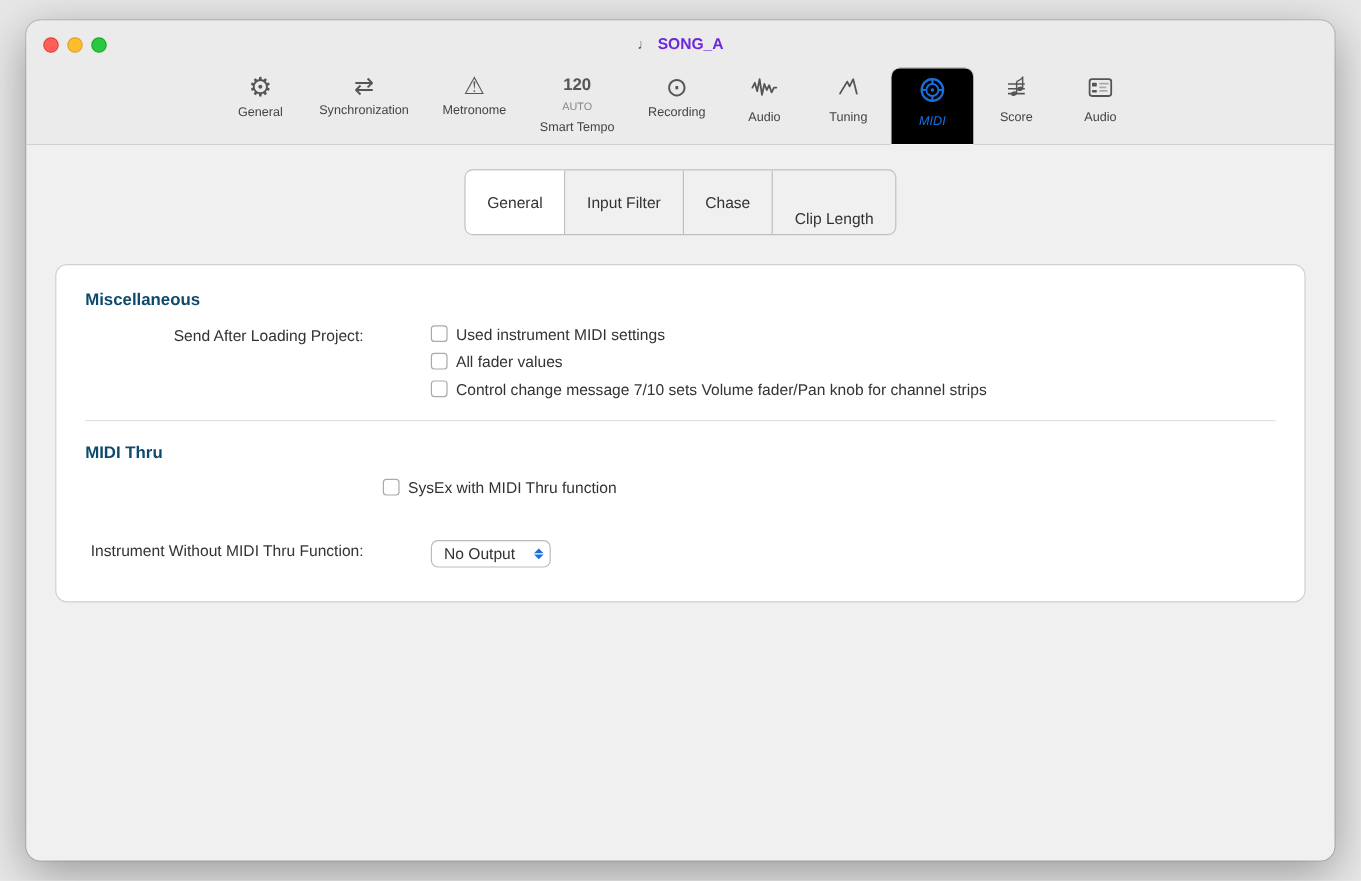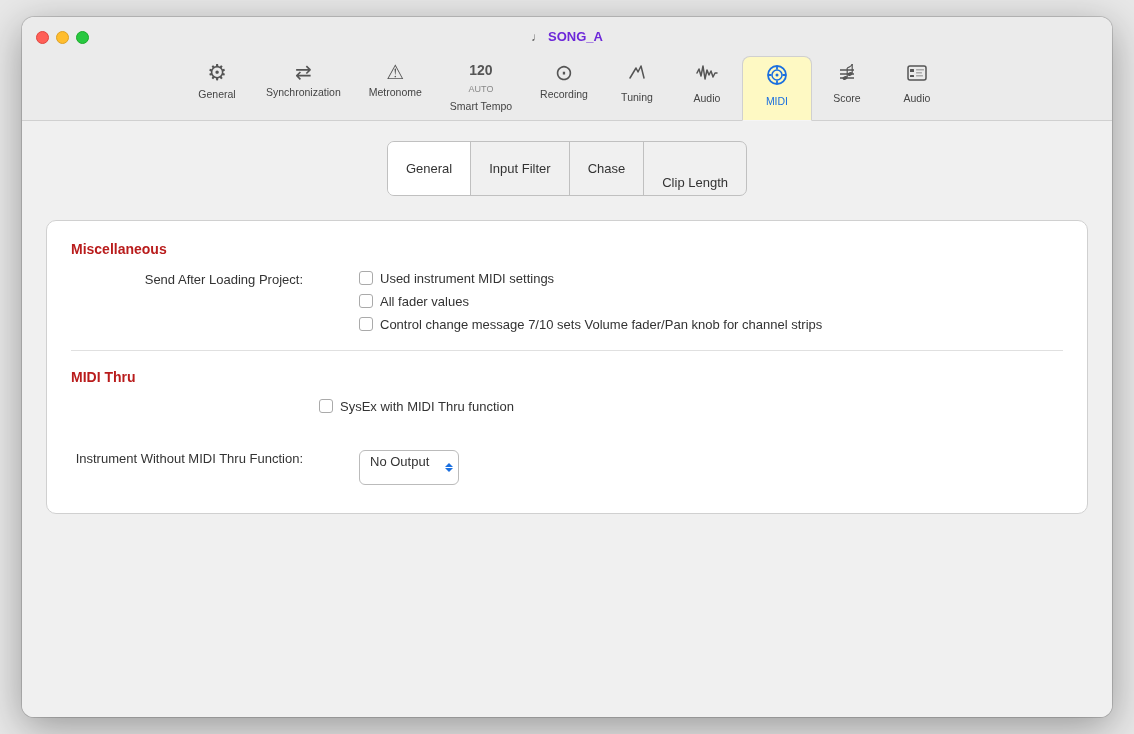--- a/index.html
+++ b/index.html
@@ -86,24 +86,25 @@
       border-radius: 8px 8px 0 0;
       cursor: pointer;
       min-width: 70px;
       gap: 4px;
       background: transparent;
       border: none;
       color: #444;
     }
 
     .toolbar-item.active {
-      background: #fef9c3;
+      background: #000000;
       border: 1px solid #d0d0d0;
       border-bottom: 1px solid #f5f5f5;
       margin-bottom: -1px;
+      font-style: italic;
     }
 
     .toolbar-icon {
       font-size: 22px;
       line-height: 1;
       color: #555;
     }
 
     .toolbar-item.active .toolbar-icon {
       color: #1a6fdf;
@@ -165,21 +166,21 @@
     .content-panel {
       background: white;
       border-radius: 10px;
       border: 1px solid #d0d0d0;
       padding: 20px 24px;
     }
 
     .section-title {
       font-size: 14px;
       font-weight: 700;
-      color: #b91c1c;
+      color: #0c4a6e;
       margin-bottom: 14px;
     }
 
     .section-divider {
       border: none;
       border-top: 1px solid #e0e0e0;
       margin: 18px 0;
     }
 
     .form-row {
@@ -243,21 +244,21 @@
       display: inline-flex;
       align-items: center;
     }
 
     .select-control {
       appearance: none;
       -webkit-appearance: none;
       background: white;
       border: 1px solid #bbb;
       border-radius: 6px;
-      padding: 3px 28px 15px 10px;
+      padding: 3px 28px 3px 10px;
       font-size: 13px;
       color: #333;
       font-family: inherit;
       cursor: pointer;
       outline: none;
     }
 
     .select-arrow {
       position: absolute;
       right: 6px;
@@ -327,35 +328,35 @@
         <span class="toolbar-icon" style="font-size:14px; font-weight:700; line-height:1.2;">120<br><span style="font-size:9px; font-weight:400; color:#888;">AUTO</span></span>
         <span class="toolbar-label">Smart Tempo</span>
       </button>
 
       <button class="toolbar-item">
         <span class="toolbar-icon">⊙</span>
         <span class="toolbar-label">Recording</span>
       </button>
 
       <button class="toolbar-item">
+        <span class="toolbar-icon">
+          <svg width="24" height="22" viewBox="0 0 24 22" fill="none" xmlns="http://www.w3.org/2000/svg">
+            <path d="M2 11 L4 7 L6 14 L8 4 L10 17 L12 8 L14 13 L16 9 L18 15 L20 11 L22 11" stroke="#555" stroke-width="1.5" fill="none" stroke-linecap="round" stroke-linejoin="round"></path>
+          </svg>
+        </span>
+        <span class="toolbar-label">Audio</span>
+      </button>
+
+      <button class="toolbar-item">
         <span class="toolbar-icon" style="font-size:20px;">
           <svg width="22" height="22" viewBox="0 0 22 22" fill="none" xmlns="http://www.w3.org/2000/svg">
             <path d="M4 16 L10 6 L12 10 L15 4 L18 16" stroke="#555" stroke-width="1.5" fill="none" stroke-linecap="round" stroke-linejoin="round"></path>
           </svg>
         </span>
         <span class="toolbar-label">Tuning</span>
-      </button>
-
-      <button class="toolbar-item">
-        <span class="toolbar-icon">
-          <svg width="24" height="22" viewBox="0 0 24 22" fill="none" xmlns="http://www.w3.org/2000/svg">
-            <path d="M2 11 L4 7 L6 14 L8 4 L10 17 L12 8 L14 13 L16 9 L18 15 L20 11 L22 11" stroke="#555" stroke-width="1.5" fill="none" stroke-linecap="round" stroke-linejoin="round"></path>
-          </svg>
-        </span>
-        <span class="toolbar-label">Audio</span>
       </button>
 
       <button class="toolbar-item active">
         <span class="toolbar-icon">
           <svg width="24" height="24" viewBox="0 0 24 24" fill="none" xmlns="http://www.w3.org/2000/svg">
             <circle cx="12" cy="12" r="9" stroke="#1a6fdf" stroke-width="1.8"></circle>
             <circle cx="12" cy="12" r="5" stroke="#1a6fdf" stroke-width="1.5"></circle>
             <circle cx="12" cy="12" r="1.5" fill="#1a6fdf"></circle>
             <line x1="12" y1="3" x2="12" y2="6.5" stroke="#1a6fdf" stroke-width="1.8"></line>
             <line x1="12" y1="17.5" x2="12" y2="21" stroke="#1a6fdf" stroke-width="1.8"></line>

